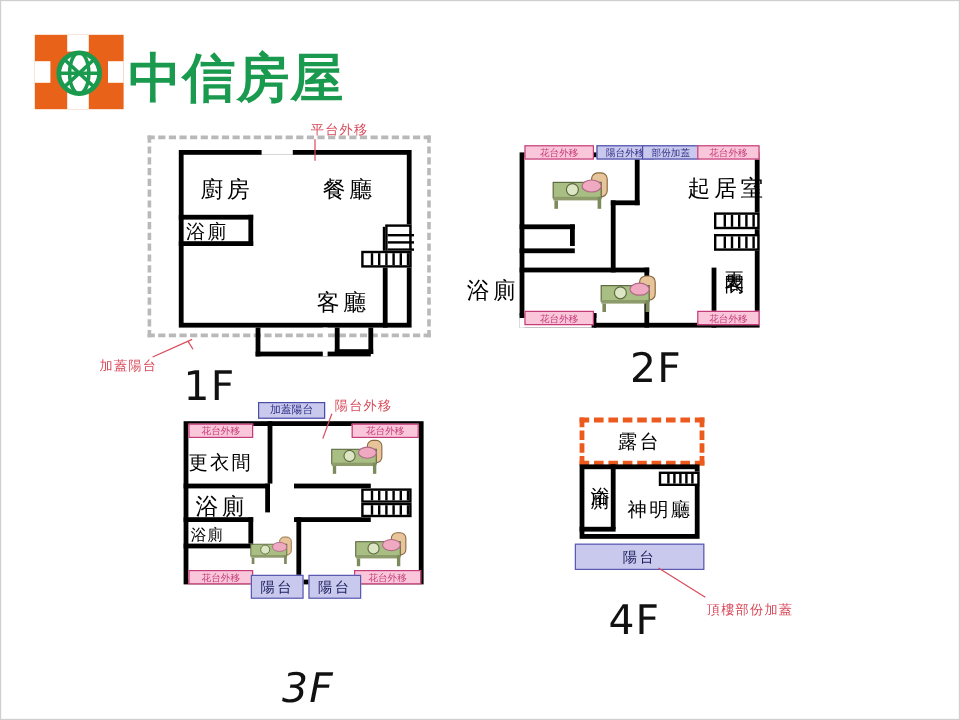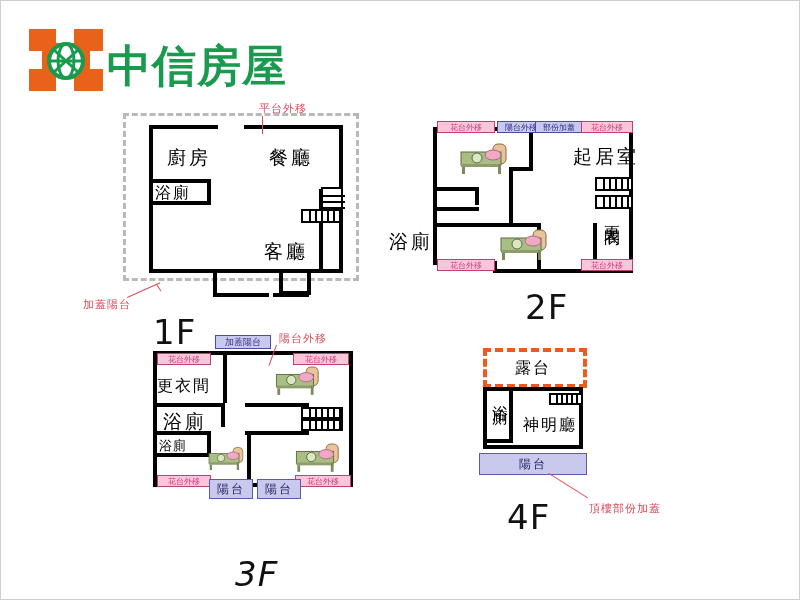--- a/index.html
+++ b/index.html
@@ -163,21 +163,21 @@
     <div class="room-label rl-big" style="left:268px;top:144px;">餐廳</div>
     <div class="room-label rl-mid" style="left:154px;top:182px;">浴廁</div>
     <div class="room-label rl-big" style="left:219px;top:238px;margin-left:44px;">客廳</div>
 
     <div class="annot" style="left:258px;top:100px;">平台外移</div>
     <div class="annot-line" style="left:262px;top:115px;width:18px;transform:rotate(90deg);"></div>
     <div class="annot" style="left:82px;top:296px;">加蓋陽台</div>
     <div class="annot-line" style="left:126px;top:296px;width:36px;transform:rotate(-24deg);"></div>
     <div class="annot-line" style="left:156px;top:283px;width:8px;transform:rotate(58deg);"></div>
 
-    <div class="floor-tag" style="left:152px;top:311px;">1F</div>
+    <div class="floor-tag" style="left:152px;top:301px;">1F</div>
   </div>
 
   <div class="plan" style="left:0;top:0;width:800px;height:600px;">
 
     <div class="outline" style="left:432px;top:126px;width:200px;height:146px;"></div>
 
     <div class="wall" style="left:432px;top:262px;width:62px;height:10px;background:#fff;"></div>
     <div class="wall" style="left:432px;top:262px;width:4px;height:10px;background:#fff;"></div>
     <div class="wall" style="left:432px;top:260px;width:64px;height:4px;"></div>
     <div class="wall" style="left:492px;top:260px;width:4px;height:12px;"></div>

